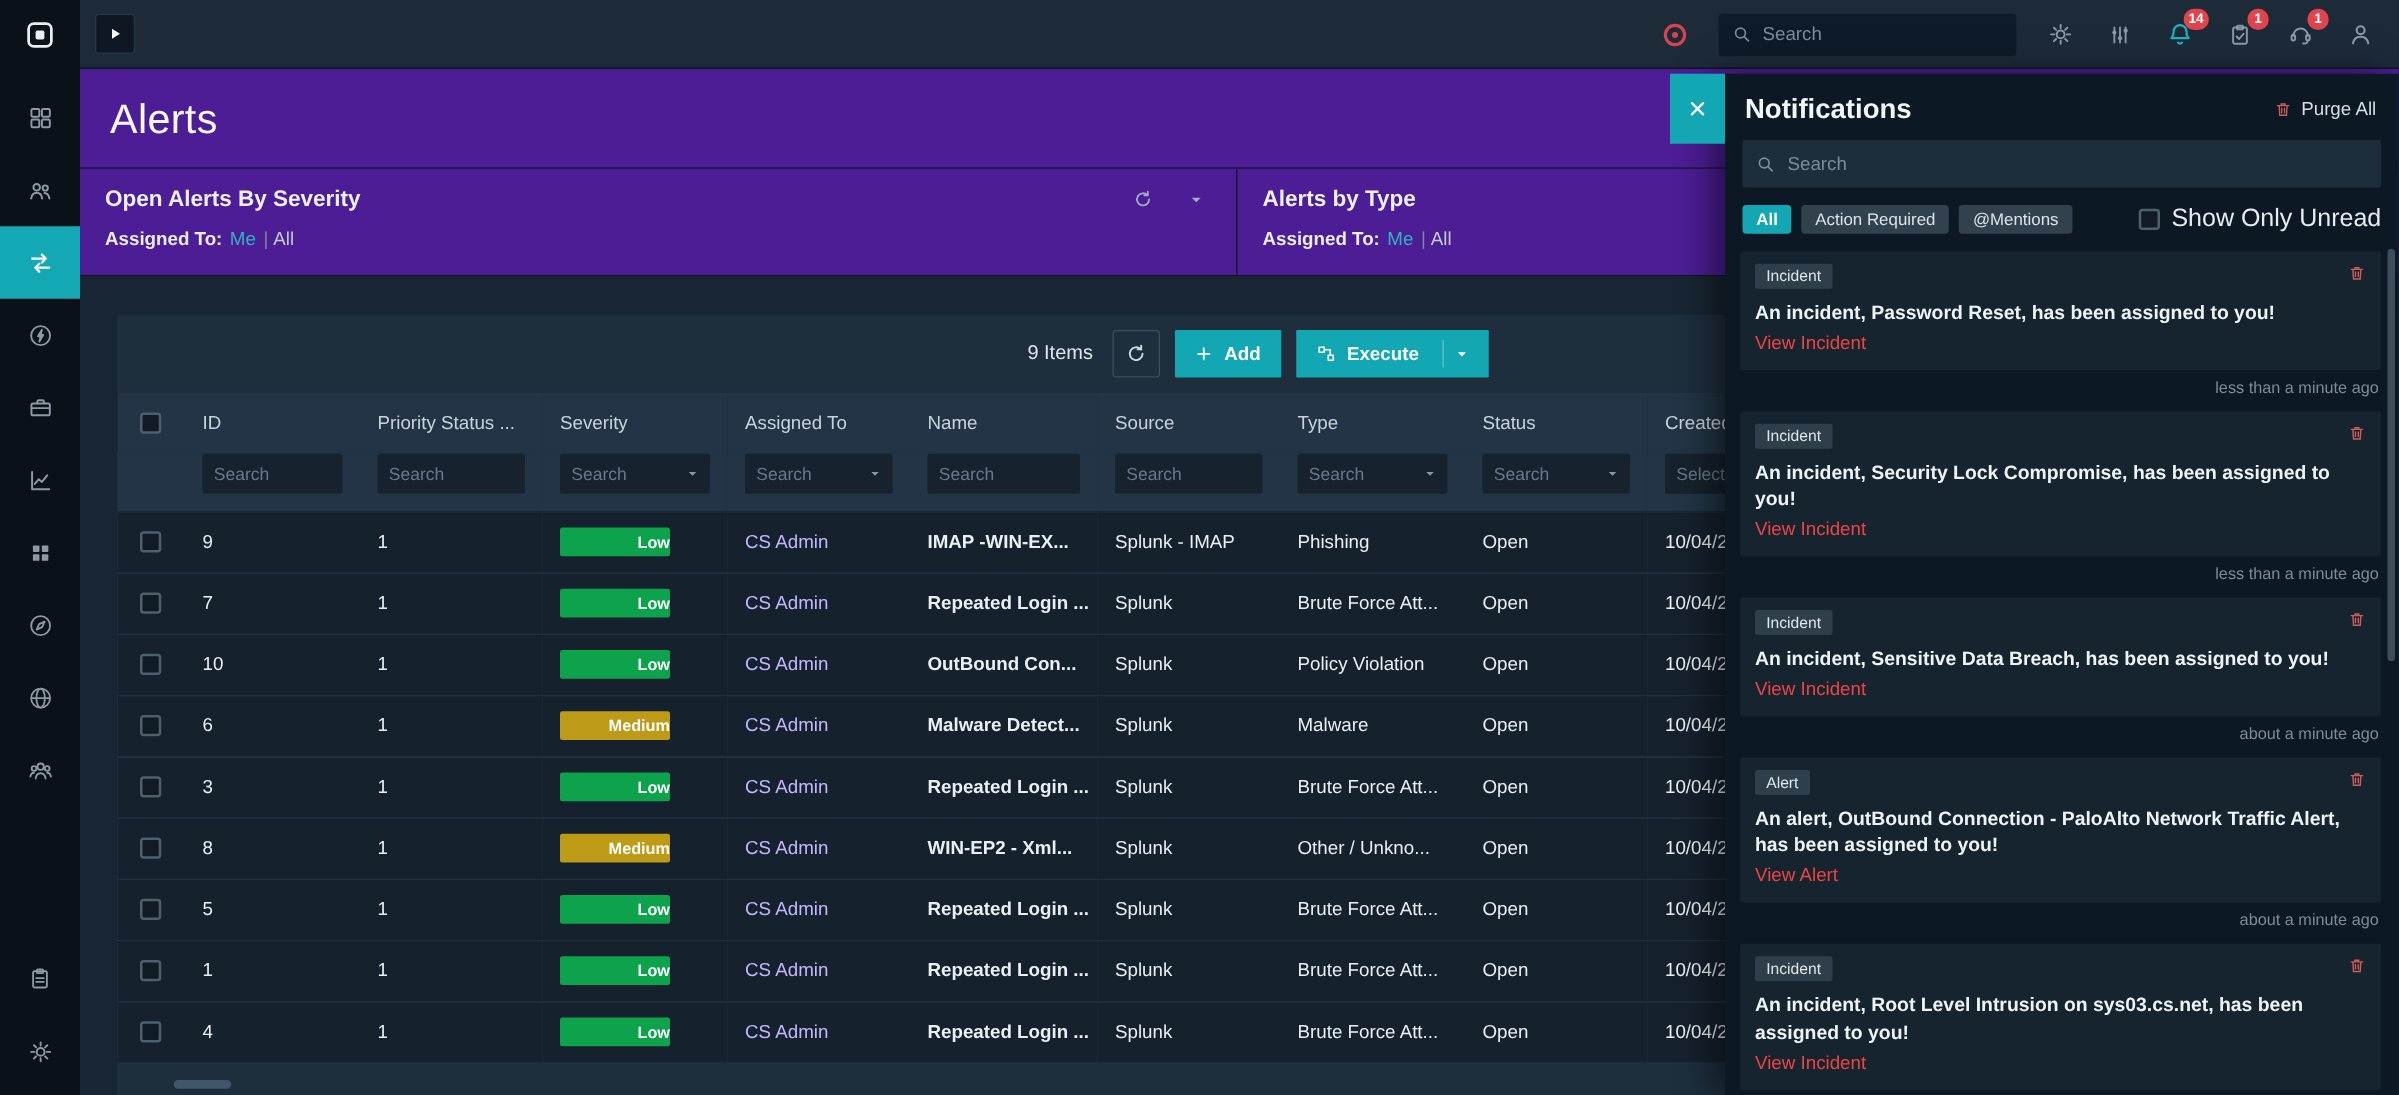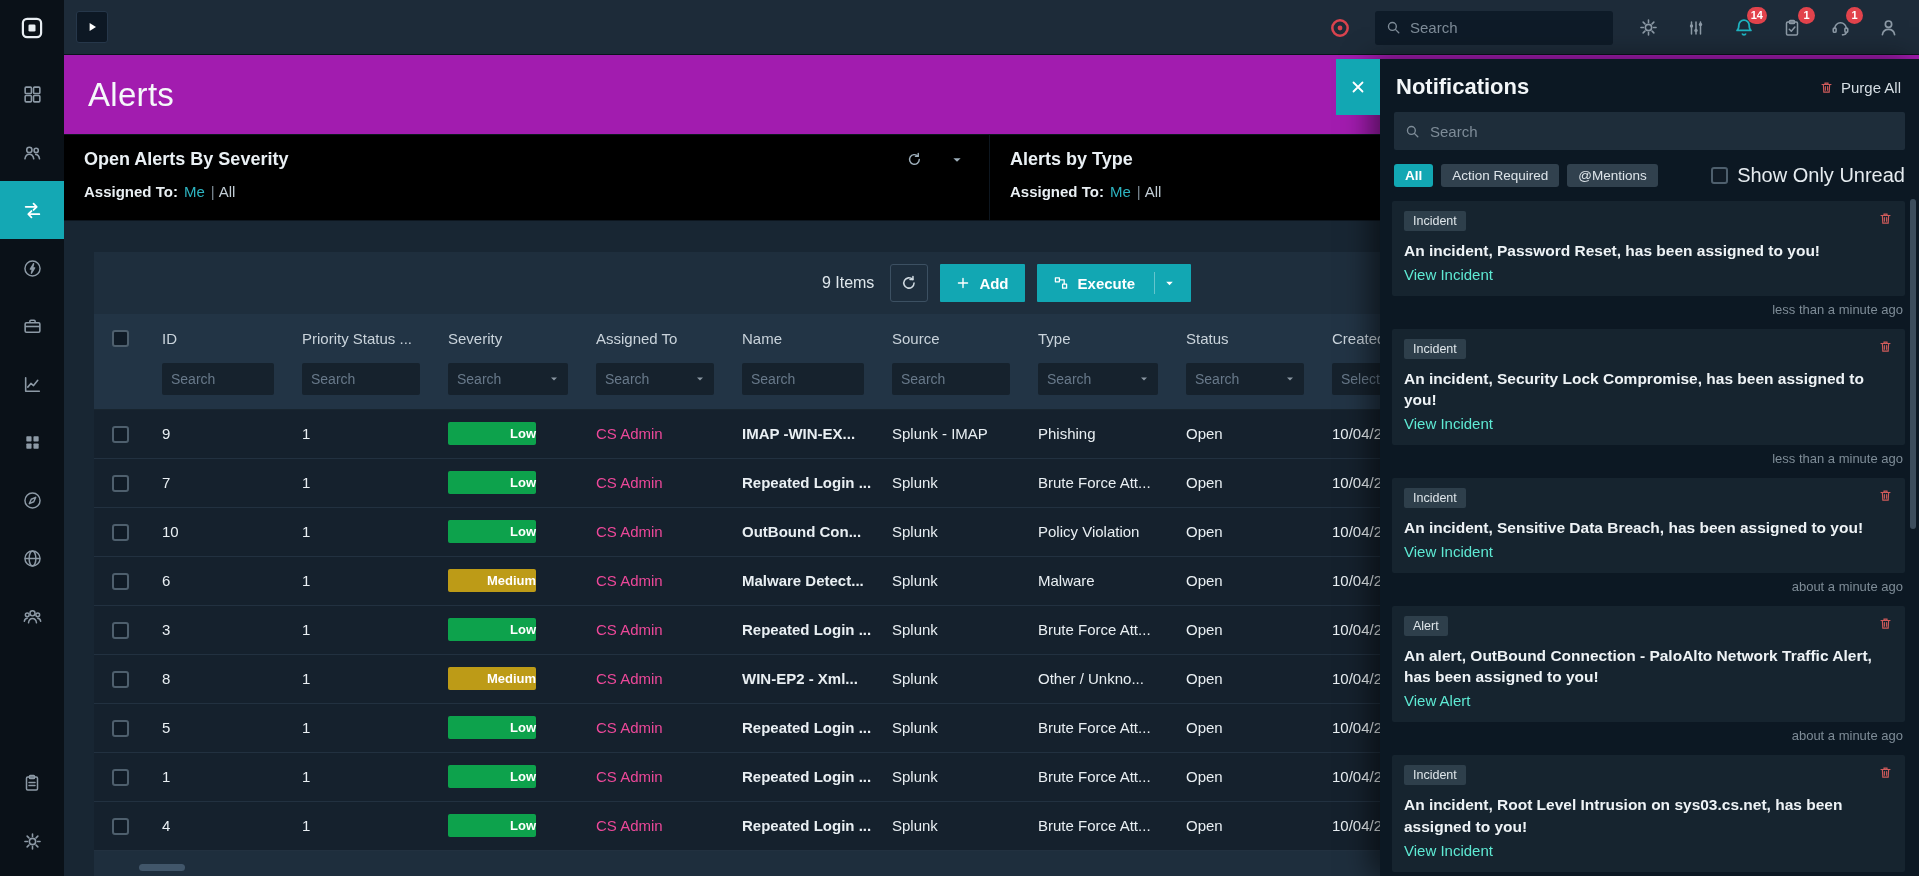--- a/index.html
+++ b/index.html
@@ -20,23 +20,23 @@
   .badge{position:absolute;top:-8px;right:-10px;min-width:17px;height:17px;padding:0 4px;background:#e2434c;border-radius:9px;color:#fff;font-size:11px;font-weight:bold;display:flex;align-items:center;justify-content:center;}
 
   
   .sidebar{position:absolute;left:0;top:55px;width:64px;bottom:0;background:#0a1118;display:flex;flex-direction:column;align-items:center;padding:10px 0 6px;z-index:40;}
   .side-item{width:64px;height:58px;display:flex;align-items:center;justify-content:center;color:#8d9aa6;cursor:pointer;}
   .side-item.active{background:#14a8b4;color:#ffffff;}
   .side-spacer{flex:1;}
 
   
   .main{position:absolute;left:64px;top:55px;right:0;bottom:0;background:#182633;}
-  .page-header{height:80px;background:#a21caf;border-bottom:1px solid #0d161f;display:flex;align-items:center;padding:0 24px;}
+  .page-header{height:80px;background:#4c1d95;border-bottom:1px solid #0d161f;display:flex;align-items:center;padding:0 24px;}
   .page-title{font-size:33px;font-weight:normal;color:#f5f8fa;letter-spacing:.3px;}
-  .summary-band{height:86px;background:#000000;border-bottom:1px solid #0d161f;display:flex;}
+  .summary-band{height:86px;background:#4c1d95;border-bottom:1px solid #0d161f;display:flex;}
   .panel{position:relative;padding:14px 20px 0 20px;}
   .panel.severity{width:926px;border-right:1px solid #0d161f;}
   .panel.type{flex:1;}
   .panel-title{font-size:18px;font-weight:bold;color:#eaf0f4;}
   .panel-tools{position:absolute;right:26px;top:16px;display:flex;gap:28px;align-items:center;color:#9fb0bc;}
   .tool-icon{cursor:pointer;display:flex;align-items:center;justify-content:center;}
   .assigned{margin-top:13px;font-size:15px;color:#cdd6dd;}
   .assigned .lbl{font-weight:bold;color:#e9eff3;}
   .assigned .me{color:#2db4c1;margin:0 2px 0 6px;cursor:pointer;}
   .assigned .sep{color:#7d8b96;margin:0 4px;}
@@ -53,21 +53,21 @@
   table{border-collapse:collapse;width:1790px;table-layout:fixed;}
   thead th{height:48px;background:#223445;color:#c9d3db;font-size:15px;font-weight:normal;text-align:left;padding:0 10px 0 14px;white-space:nowrap;overflow:hidden;cursor:pointer;}
   thead td{height:47px;background:#223445;padding:0 14px 12px 14px;border-bottom:1px solid #18252f;}
   .filter-input{height:32px;background:#16222d;border-radius:2px;display:flex;align-items:center;padding:0 9px;gap:4px;}
   .filter-input input{width:100%;background:transparent;border:0;outline:none;color:#cfd8df;font-size:14px;}
   .filter-input input::placeholder{color:#68798a;}
   .filter-input .caret{color:#8b98a3;flex:0 0 auto;}
   .filter-input.date-input{color:#68798a;font-size:14px;white-space:nowrap;overflow:hidden;display:block;line-height:32px;}
   tbody td{height:49px;background:#15212d;border-bottom:1px solid #223140;font-size:15px;color:#e9eff3;padding:0 10px 0 14px;white-space:nowrap;overflow:hidden;}
   .name-cell{font-weight:bold;}
-  .cell-link{color:#ec4899;cursor:pointer;}
+  .cell-link{color:#c4b5fd;cursor:pointer;}
   .pill{display:inline-block;width:88px;text-align:right;padding:4px 0;border-radius:2px;font-size:13px;font-weight:bold;color:#fff;}
   .pill.low{background:#0da24c;}
   .pill.medium{background:#bd9b17;}
   .checkbox{width:17px;height:17px;border:2px solid #4e5f6d;border-radius:3px;background:#101b26;display:inline-block;vertical-align:middle;cursor:pointer;}
   .col-cb{padding-left:18px !important;}
   .hscroll-thumb{position:absolute;left:45px;bottom:5px;width:46px;height:7px;background:#41566a;border-radius:4px;cursor:pointer;}
 
   
   .overlay{position:absolute;left:1380px;top:59px;width:539px;bottom:0;background:#0c1823;z-index:60;box-shadow:-10px 0 26px rgba(0,0,0,.5);display:flex;flex-direction:column;}
   .close-btn{position:absolute;left:1336px;top:59px;width:44px;height:56px;background:#12a7b3;z-index:61;display:flex;align-items:center;justify-content:center;cursor:pointer;}
@@ -81,21 +81,21 @@
   .chips{display:flex;gap:8px;}
   .chip{background:#31414e;color:#dde4e9;font-size:13.5px;padding:4px 11px;border-radius:3px;cursor:pointer;white-space:nowrap;}
   .chip.active{background:#12a7b3;color:#fff;font-weight:bold;}
   .unread{margin-left:auto;display:flex;align-items:center;gap:9px;font-size:20px;color:#e6ecf0;cursor:pointer;}
   .notif-list{flex:1;overflow:hidden;padding-bottom:4px;}
   .notif-card{margin:12px 14px 0 12px;background:#16242f;border-radius:2px;padding:10px 12px 12px;position:relative;}
   .notif-top{display:flex;align-items:flex-start;justify-content:space-between;}
   .notif-chip{display:inline-block;background:#2e3f4b;color:#dfe6ea;font-size:12.5px;padding:3px 9px;border-radius:2px;}
   .notif-trash{cursor:pointer;}
   .notif-msg{margin-top:9px;font-size:15.5px;font-weight:bold;color:#eef3f6;line-height:1.4;padding-right:6px;}
-  .notif-link{display:inline-block;margin-top:4px;font-size:15px;color:#5eead4;text-decoration:none;cursor:pointer;}
+  .notif-link{display:inline-block;margin-top:4px;font-size:15px;color:#ef4444;text-decoration:none;cursor:pointer;}
   .notif-time{text-align:right;font-size:13px;color:#7e8c97;margin:6px 16px 0 0;}
   .v-scroll{position:absolute;right:3px;top:140px;width:6px;height:330px;background:#3c4d5c;border-radius:3px;cursor:pointer;}
 </style>
 </head>
 <body>
 
 <div class="topbar">
   <div class="logo-box">
     <span>
       <svg width="26" height="26" viewBox="0 0 20 20" fill="none" stroke="#e8eef2" stroke-width="1.7">

